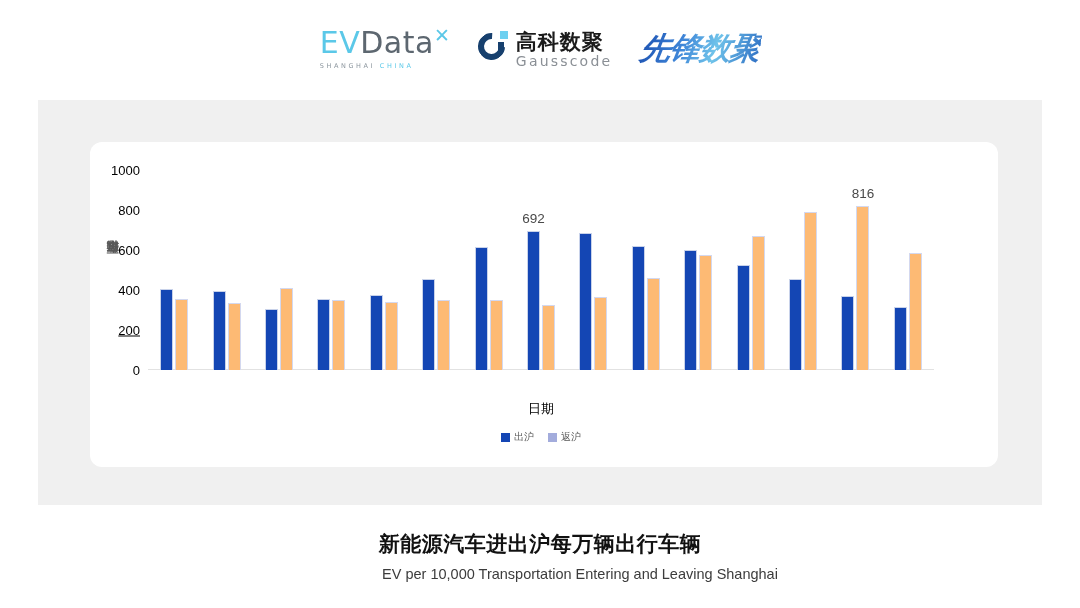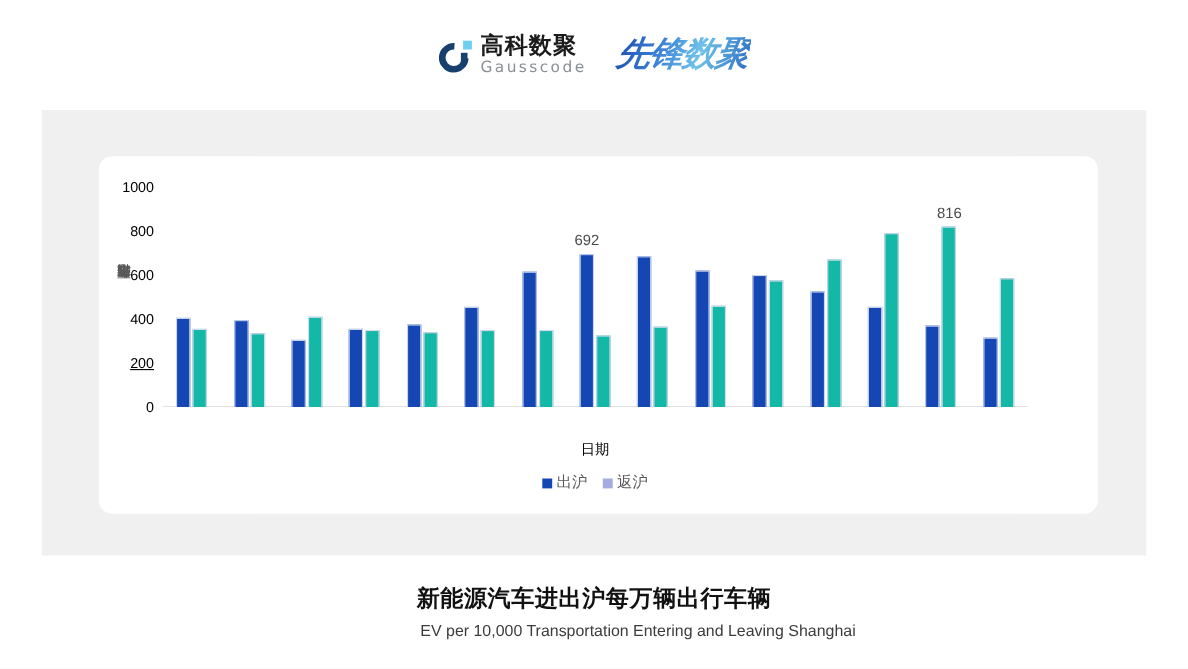--- a/index.html
+++ b/index.html
@@ -31,21 +31,21 @@
     font-size:19px;font-weight:600;line-height:1;
   }
   .evdata-sub{
     margin-top:4px;font-size:6.5px;letter-spacing:2.6px;
     font-family:"DejaVu Sans",sans-serif;
   }
   .sub-sh{color:#8C969E;}
   .sub-cn{color:#5BC8E8;}
 
   
-  .gauss{flex-direction:row;align-items:flex-end;gap:7px;}
+  .gauss{flex-direction:row;align-items:flex-start;gap:7px;}
   .gauss-mark{position:relative;width:31px;height:31px;}
   .gauss-c{
     position:absolute;left:0;top:2px;width:27px;height:27px;border-radius:50%;
     border:6px solid #17406e;border-right-color:transparent;
     transform:rotate(-42deg);box-sizing:border-box;
   }
   .gauss-sq{position:absolute;right:1px;top:0px;width:8px;height:8px;background:#6ED0F0;}
   .gauss-bar{position:absolute;right:5px;top:11px;width:6px;height:9px;background:#17406e;}
   .gauss-text{display:flex;flex-direction:column;line-height:1;}
   .gauss-cn{font-size:21px;font-weight:700;color:#1b1b1b;letter-spacing:1px;}
@@ -95,41 +95,41 @@
   .groups{
     position:absolute;left:0;bottom:0;width:100%;height:100%;
     display:flex;align-items:flex-end;
   }
   .group{
     flex:1 1 0;height:100%;position:relative;
     display:flex;align-items:flex-end;justify-content:center;gap:2px;
   }
   .bar{width:11px;position:relative;}
   .bar.out{background:#1446b4;border:1px solid #c8d2ea;border-bottom:none;}
-  .bar.ret{background:#14b8a6;border:1px solid #d3d8ef;border-bottom:none;text-align:right;}
+  .bar.ret{background:#fdba74;border:1px solid #d3d8ef;border-bottom:none;text-align:right;}
   .bar-label{
     position:absolute;left:50%;transform:translateX(-50%);
     bottom:100%;margin-bottom:6px;font-size:13.5px;color:#4a4a4a;
     white-space:nowrap;
   }
 
   .xticks{
     position:absolute;left:58px;top:236px;width:786px;height:20px;display:flex;
   }
   .xtick{
     flex:1 1 0;text-align:center;font-size:13.5px;color:#595959;
   }
   .xlabel{
     position:absolute;left:58px;top:258px;width:786px;text-align:center;
     font-size:13px;color:#000000;
   }
   .legend{
     position:absolute;left:58px;top:288px;width:786px;
     display:flex;align-items:center;justify-content:center;gap:14px;
-    font-size:14px;color:#595959;
+    font-size:10px;color:#595959;
   }
   .legend-item{display:flex;align-items:center;gap:4px;}
   .swatch{width:9px;height:9px;display:inline-block;}
   .swatch.out{background:#1446b4;}
   .swatch.ret{background:#a3acdc;}
 
   
   .cap-cn{
     position:absolute;left:0;top:530px;width:1080px;text-align:center;
     font-size:21px;font-weight:700;color:#111111;letter-spacing:.5px;
@@ -137,20 +137,25 @@
   .cap-en{
     position:absolute;left:0;top:566px;width:1080px;text-align:center;
     font-size:14.5px;color:#3c3c3c;padding-left:40px;
   }
 </style>
 </head>
 <body>
 
 <div class="logo-bar">
 
+  <div class="logo evdata">
+    <div class="evdata-word"><span class="ev-ev">EV</span><span class="ev-data">Data</span></div>
+    <div class="evdata-x">✕</div>
+    <div class="evdata-sub"><span class="sub-sh">SHANGHAI</span> <span class="sub-cn">CHINA</span></div>
+  </div>
 
   <div class="logo gauss">
     <div class="gauss-mark">
       <div class="gauss-c"></div>
         <div class="gauss-sq"></div>
         <div class="gauss-bar"></div>
     </div>
     <div class="gauss-text">
       <div class="gauss-cn">高科数聚</div>
       <div class="gauss-en">Gausscode</div>

